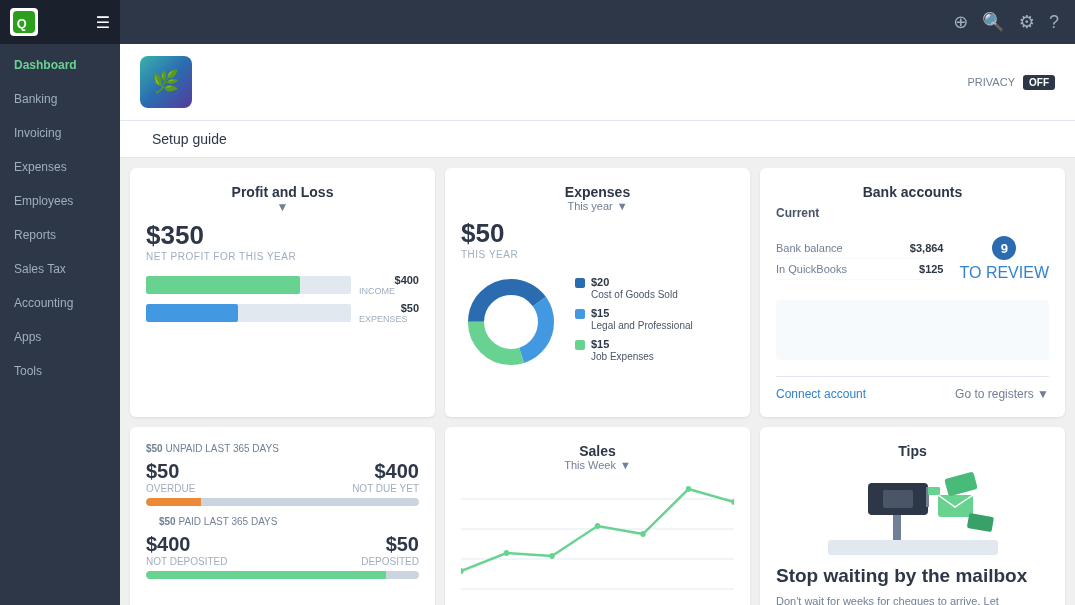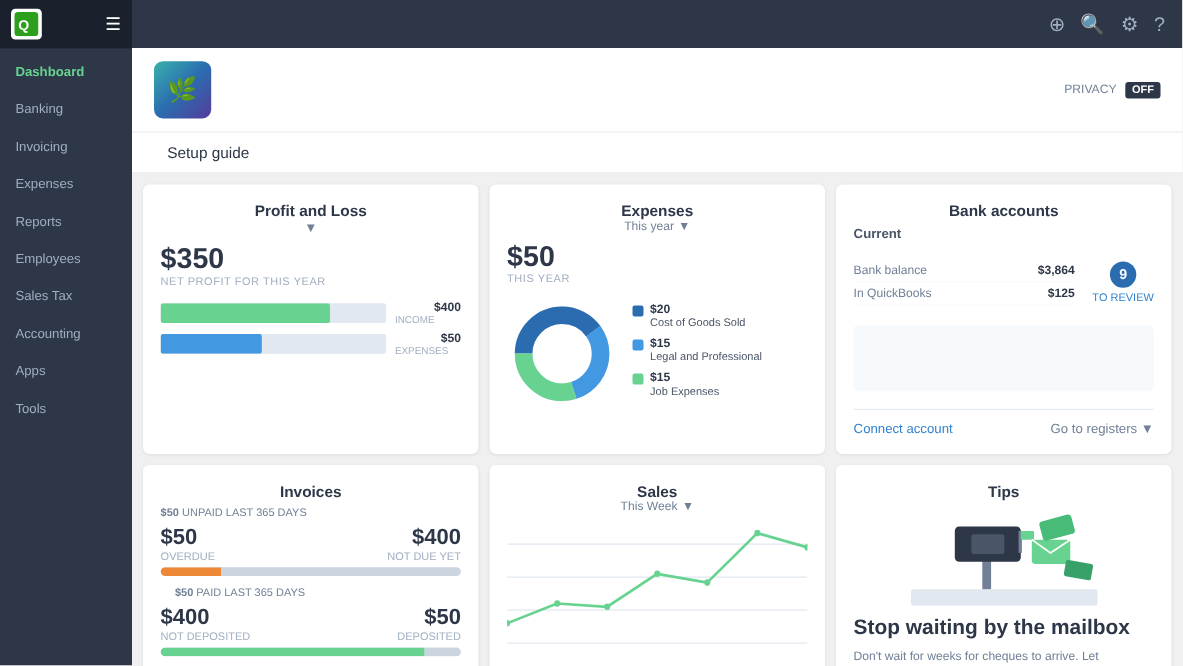--- a/index.html
+++ b/index.html
@@ -355,21 +355,21 @@
       padding: 8px 0;
     }
     .bank-numbers { flex: 1; }
     .review-col {
       display: flex;
       flex-direction: column;
       align-items: center;
       gap: 4px;
     }
     .review-label {
-      font-size: 10px;
+      font-size: 16px;
       color: #3182ce;
       cursor: pointer;
       font-weight: 500;
     }
   </style>
 </head>
 <body>
 
 <div class="sidebar">
   <div class="sidebar-header">
@@ -388,24 +388,24 @@
     <div class="sidebar-item">
       <span>Banking</span>
     </div>
     <div class="sidebar-item">
       <span>Invoicing</span>
     </div>
     <div class="sidebar-item">
       <span>Expenses</span>
     </div>
     <div class="sidebar-item">
+      <span>Employees</span>
+    </div>
+    <div class="sidebar-item">
       <span>Reports</span>
-    </div>
-    <div class="sidebar-item">
-      <span>Employees</span>
     </div>
     <div class="sidebar-item">
       <span>Sales Tax</span>
     </div>
     <div class="sidebar-item">
       <span>Accounting</span>
     </div>
     <div class="sidebar-item">
       <span>Apps</span>
     </div>
@@ -543,23 +543,20 @@
         <div class="bank-actions">
           <span class="connect-link">Connect account</span>
           <span class="goto-link">
             <span>Go to registers</span>
             <span> ▼</span>
           </span>
         </div>
       </div>
 
       <div class="card invoices-card">
-        <div class="card-header">
-          <span class="card-title">Invoices</span>
-        </div>
 
         <div style="font-size:10px;color:#718096;margin-bottom:6px;">
           <span style="font-weight:600;">$50</span>
           <span> UNPAID  LAST 365 DAYS</span>
         </div>
 
         <div class="invoice-row">
           <div>
             <div class="invoice-amount">$50</div>
             <div class="invoice-label">OVERDUE</div>

